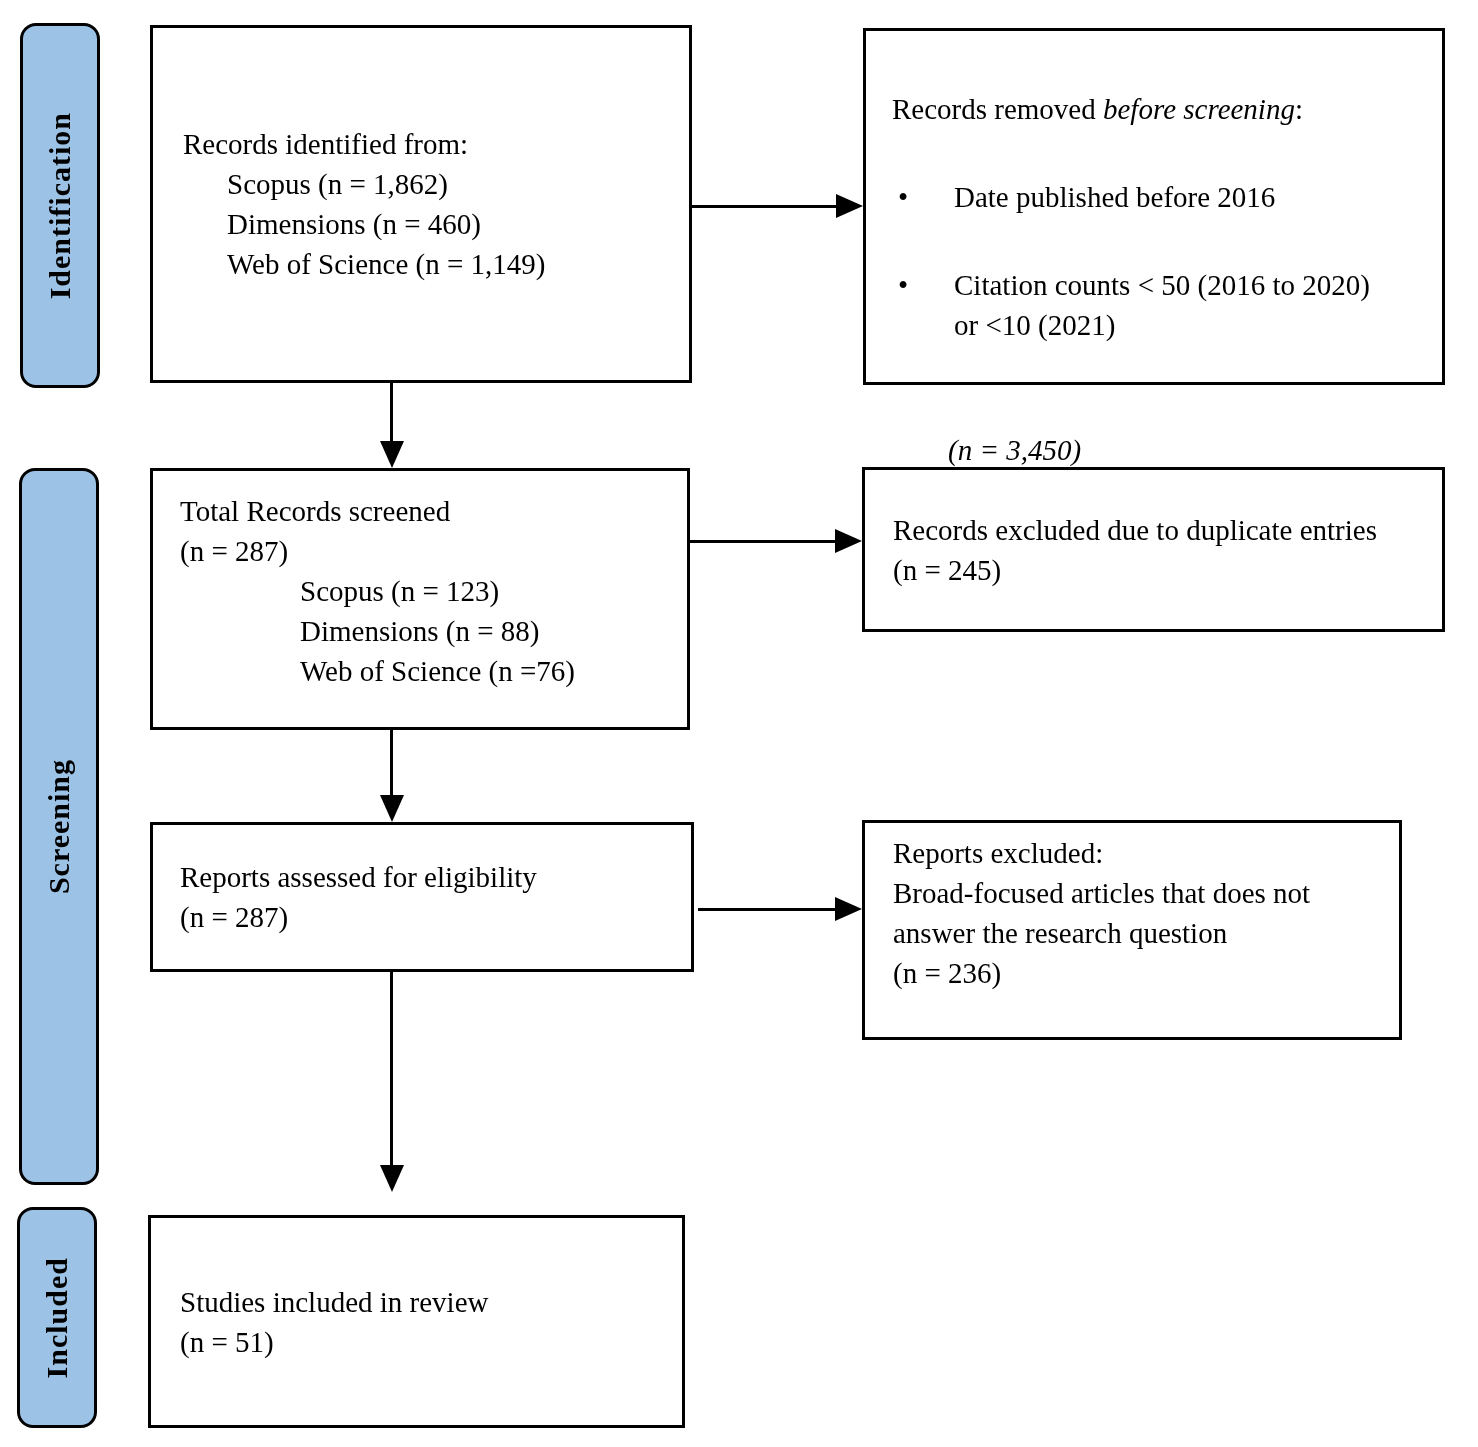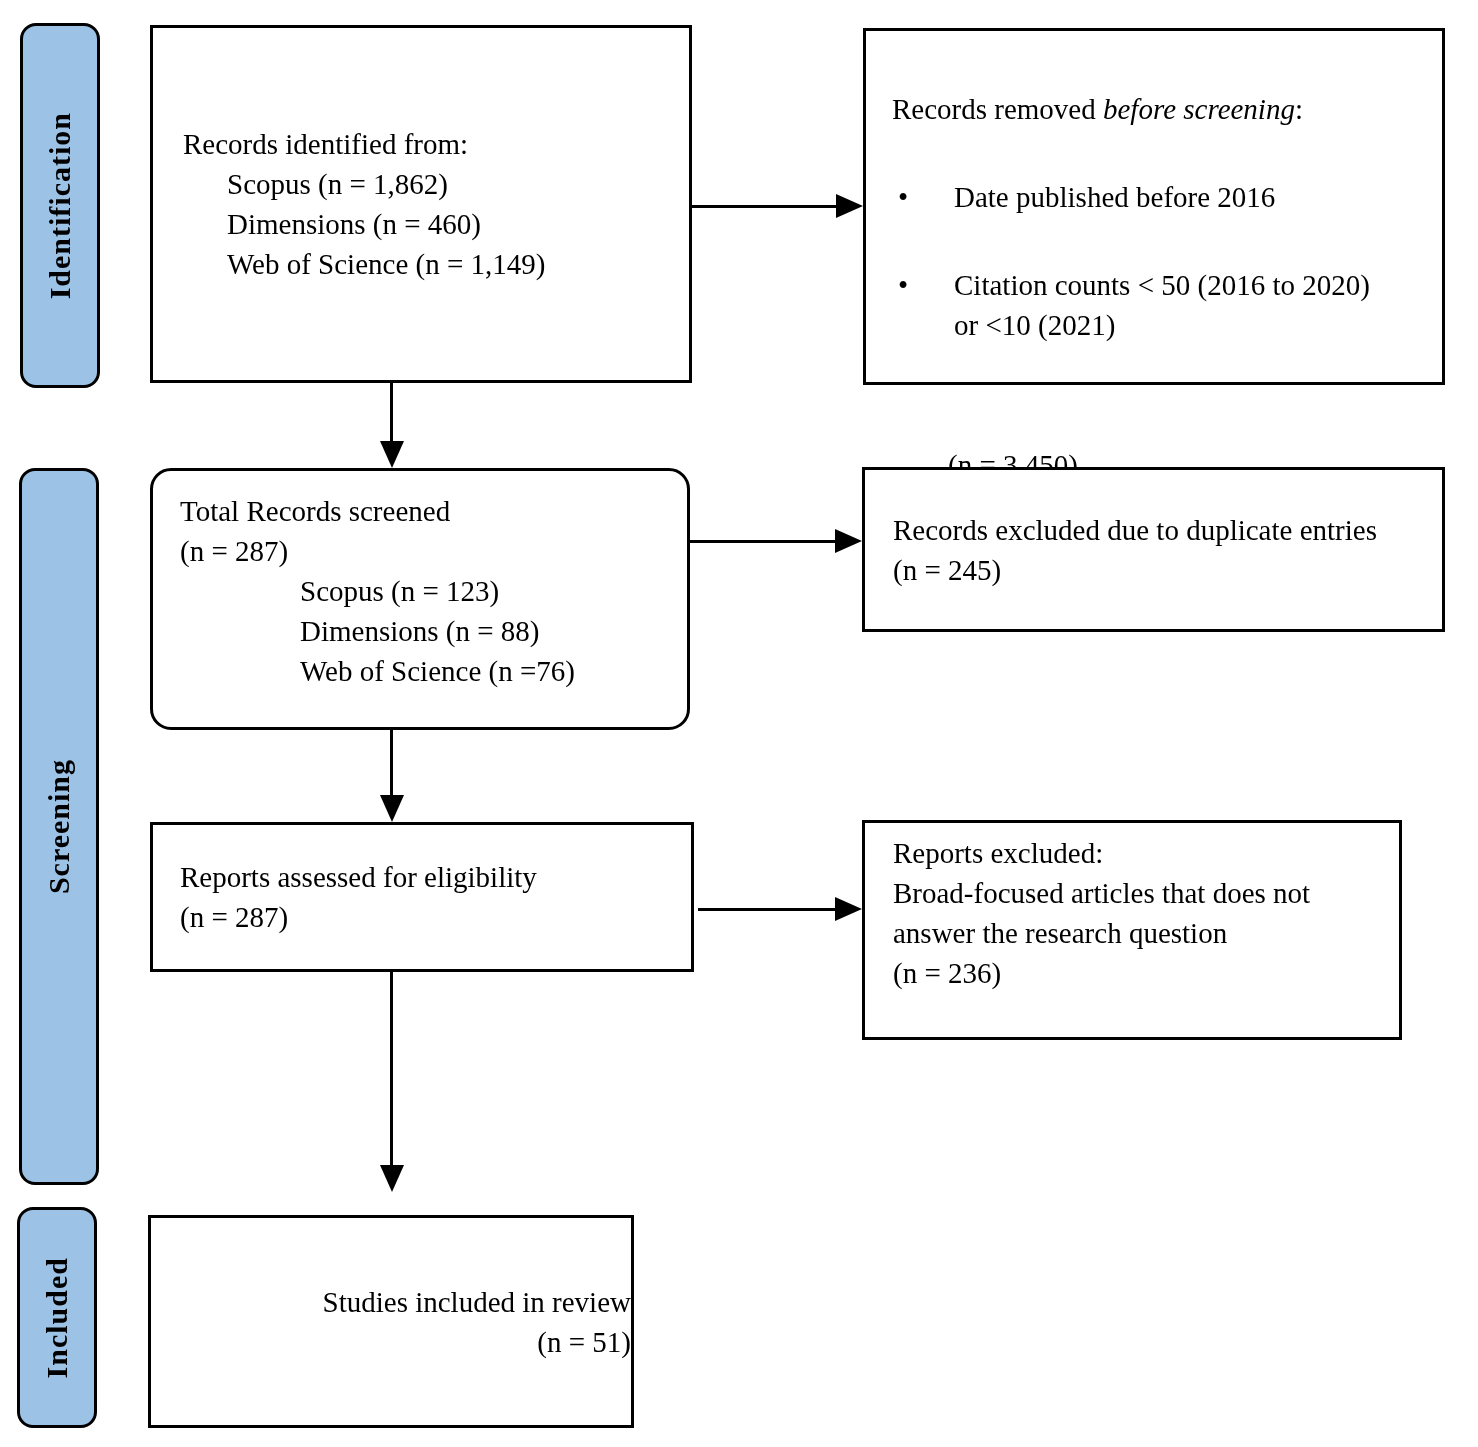--- a/index.html
+++ b/index.html
@@ -47,21 +47,21 @@
   }
   .indent1 { padding-left: 44px; }
   .indent2 { padding-left: 120px; }
   .bullet-row { display: flex; align-items: flex-start; }
   .bullet-marker {
     flex: 0 0 56px;
     padding-left: 6px;
     font-size: 29px;
   }
   .bullet-text { max-width: 445px; }
-  .count-line { margin-top: 52px; padding-left: 56px; }
+  .count-line { margin-top: 37px; padding-left: 56px; font-style: italic; }
   .em { font-style: italic; }
   
   .vline { position: absolute; width: 3px; background: #000000; }
   .hline { position: absolute; height: 3px; background: #000000; }
   .arrow-down {
     position: absolute;
     width: 0; height: 0;
     border-left: 12px solid transparent;
     border-right: 12px solid transparent;
     border-top: 27px solid #000000;
@@ -104,21 +104,21 @@
       <span class="bullet-marker">•</span>
       <span class="bullet-text">Date published before 2016</span>
     </div>
     <div class="bullet-row">
       <span class="bullet-marker">•</span>
       <span class="bullet-text">Citation counts &lt; 50 (2016 to 2020) or &lt;10 (2021)</span>
     </div>
     <div class="count-line">(n = 3,450)</div>
   </div>
 
-  <div class="fbox" style="left:150px; top:468px; width:540px; height:262px; padding-top:20px; padding-left:27px;border-radius:21px;">
+  <div class="fbox" style="left:150px; top:468px; width:540px; height:262px; padding-top:20px; padding-left:27px;">
     <div>Total Records screened</div>
     <div>(n = 287)</div>
     <div class="indent2">Scopus (n = 123)</div>
     <div class="indent2">Dimensions (n = 88)</div>
     <div class="indent2">Web of Science (n =76)</div>
   </div>
 
   <div class="fbox" style="left:862px; top:467px; width:583px; height:165px; justify-content:center; padding-left:28px;">
     <div style="max-width:505px;">Records excluded due to duplicate entries (n = 245)</div>
   </div>
@@ -127,21 +127,21 @@
     <div>Reports assessed for eligibility</div>
     <div>(n = 287)</div>
   </div>
 
   <div class="fbox" style="left:862px; top:820px; width:540px; height:220px; padding-top:10px; padding-left:28px;">
     <div>Reports excluded:</div>
     <div style="max-width:478px;">Broad-focused articles that does not answer the research question</div>
     <div>(n = 236)</div>
   </div>
 
-  <div class="fbox" style="left:148px; top:1215px; width:486px; height:213px; justify-content:center; padding-left:29px;align-items:flex-end;">
+  <div class="fbox" style="left:148px; top:1215px; width:537px; height:213px; justify-content:center; padding-left:29px;">
     <div>Studies included in review</div>
     <div>(n = 51)</div>
   </div>
 
   <div class="vline" style="left:390px; top:383px; height:60px;"></div>
   <div class="arrow-down" style="left:380px; top:441px;"></div>
 
   <div class="vline" style="left:390px; top:730px; height:67px;"></div>
   <div class="arrow-down" style="left:380px; top:795px;"></div>
 

